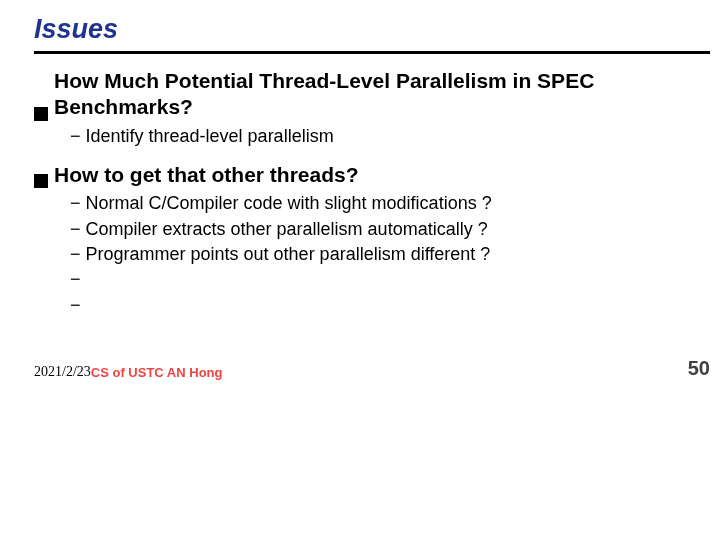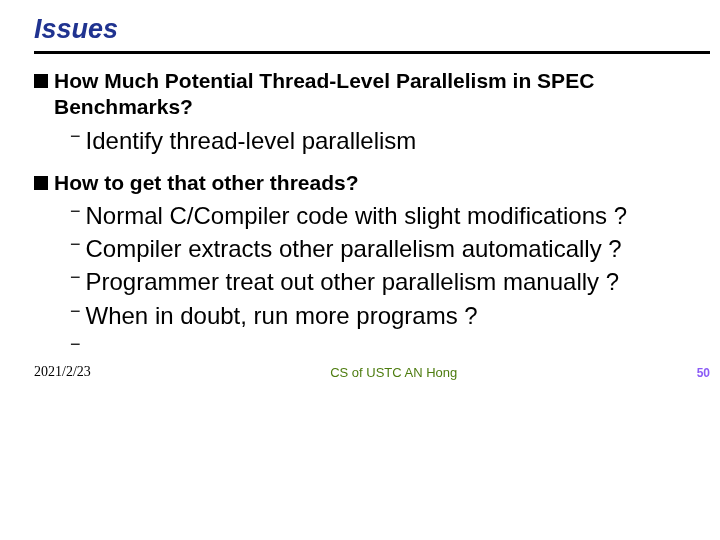--- a/index.html
+++ b/index.html
@@ -1,31 +1,31 @@
 <!DOCTYPE html>
 <html><head>
 <meta charset="utf-8">
 <style>
   * { margin: 0; padding: 0; box-sizing: border-box; }
   html, body { width: 720px; height: 540px; background: #fff; font-family: Arial, Helvetica, sans-serif; }
   .slide { position: relative; width: 720px; height: 396px; padding: 14px 22px 8px 22px; margin-left: 12px; }
   .title { color: #203390; font-weight: bold; font-size: 27px; font-style: italic; margin-bottom: 6px; }
   .rule { border: none; border-top: 3px solid #000; margin-bottom: 14px; }
   .content { color: #000; }
-  .l1 { display: flex; align-items: flex-start; margin-bottom: 4px; }
+  .l1 { display: flex; align-items: flex-end; margin-bottom: 4px; }
   .l1 .bullet { width: 14px; height: 14px; background: #000; flex-shrink: 0; margin-top: 6px; margin-right: 6px; }
   .l1 .text { font-weight: bold; font-size: 21px; line-height: 1.25; }
   .sub { margin-left: 36px; margin-top: 2px; margin-bottom: 14px; }
   .l2 { display: flex; align-items: flex-start; margin-bottom: 2px; }
   .l2 .dash { flex-shrink: 0; margin-right: 5px; font-size: 18px; line-height: 1.3; }
-  .l2 .text { font-size: 24px; line-height: 1.3; }
+  .l2 .text { font-size: 18px; line-height: 1.3; }
   .footer { position: absolute; bottom: 16px; left: 0; width: 720px; padding: 0 22px; display: flex; justify-content: space-between; align-items: flex-end; }
   .date { font-family: "Times New Roman", serif; font-size: 14px; color: #000; }
-  .course { font-size: 13px; font-weight: normal; color: #4d7c0f; text-align: center; flex: 1; }
-  .pagenum { font-size: 12px; font-weight: bold; color: #8b5cf6; }
+  .course { font-size: 13px; font-weight: bold; color: #ef4444; text-align: left; flex: 1; }
+  .pagenum { font-size: 20px; font-weight: bold; color: #404040; }
 </style>
 </head>
 <body>
 
 <div class="slide">
 
   <div class="title">Issues</div>
   <hr class="rule">
 
   <div class="content">
@@ -49,25 +49,24 @@
       <div class="l2">
         <span class="dash">−</span>
         <span class="text">Normal C/Compiler code with slight modifications ?</span>
       </div>
       <div class="l2">
         <span class="dash">−</span>
         <span class="text">Compiler extracts other parallelism automatically ?</span>
       </div>
       <div class="l2">
         <span class="dash">−</span>
-        <span class="text">Programmer treat out other parallelism manually ?</span>
+        <span class="text">Programmer points out other parallelism different ?</span>
       </div>
       <div class="l2">
         <span class="dash">−</span>
-        <span class="text">When in doubt, run more programs ?</span>
       </div>
       <div class="l2">
         <span class="dash">−</span>
       </div>
     </div>
 
   </div>
 
   <div class="footer">
     <span class="date">2021/2/23</span>

